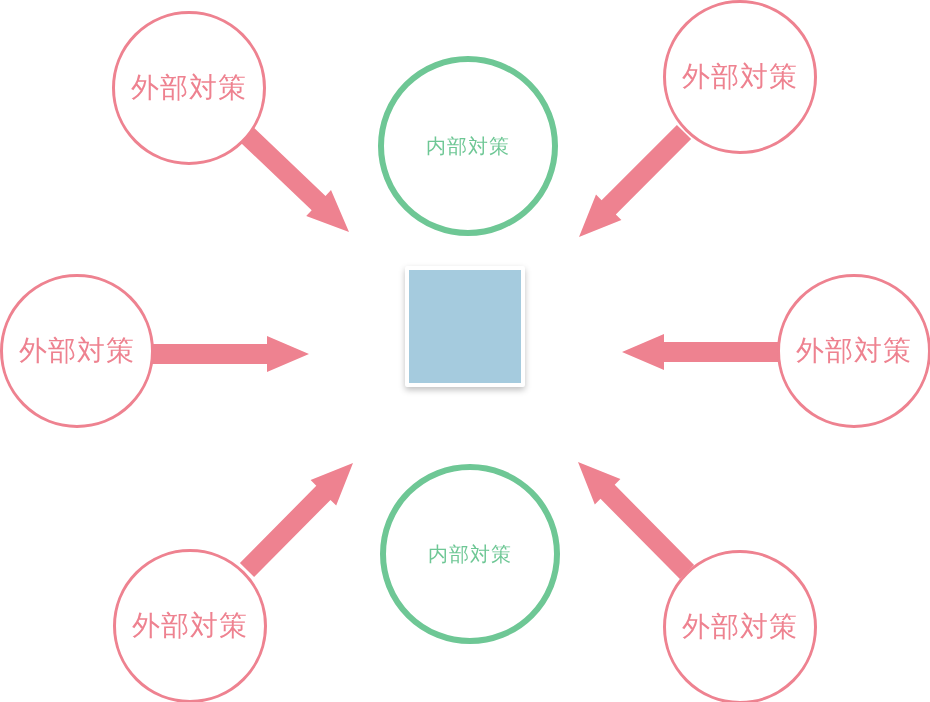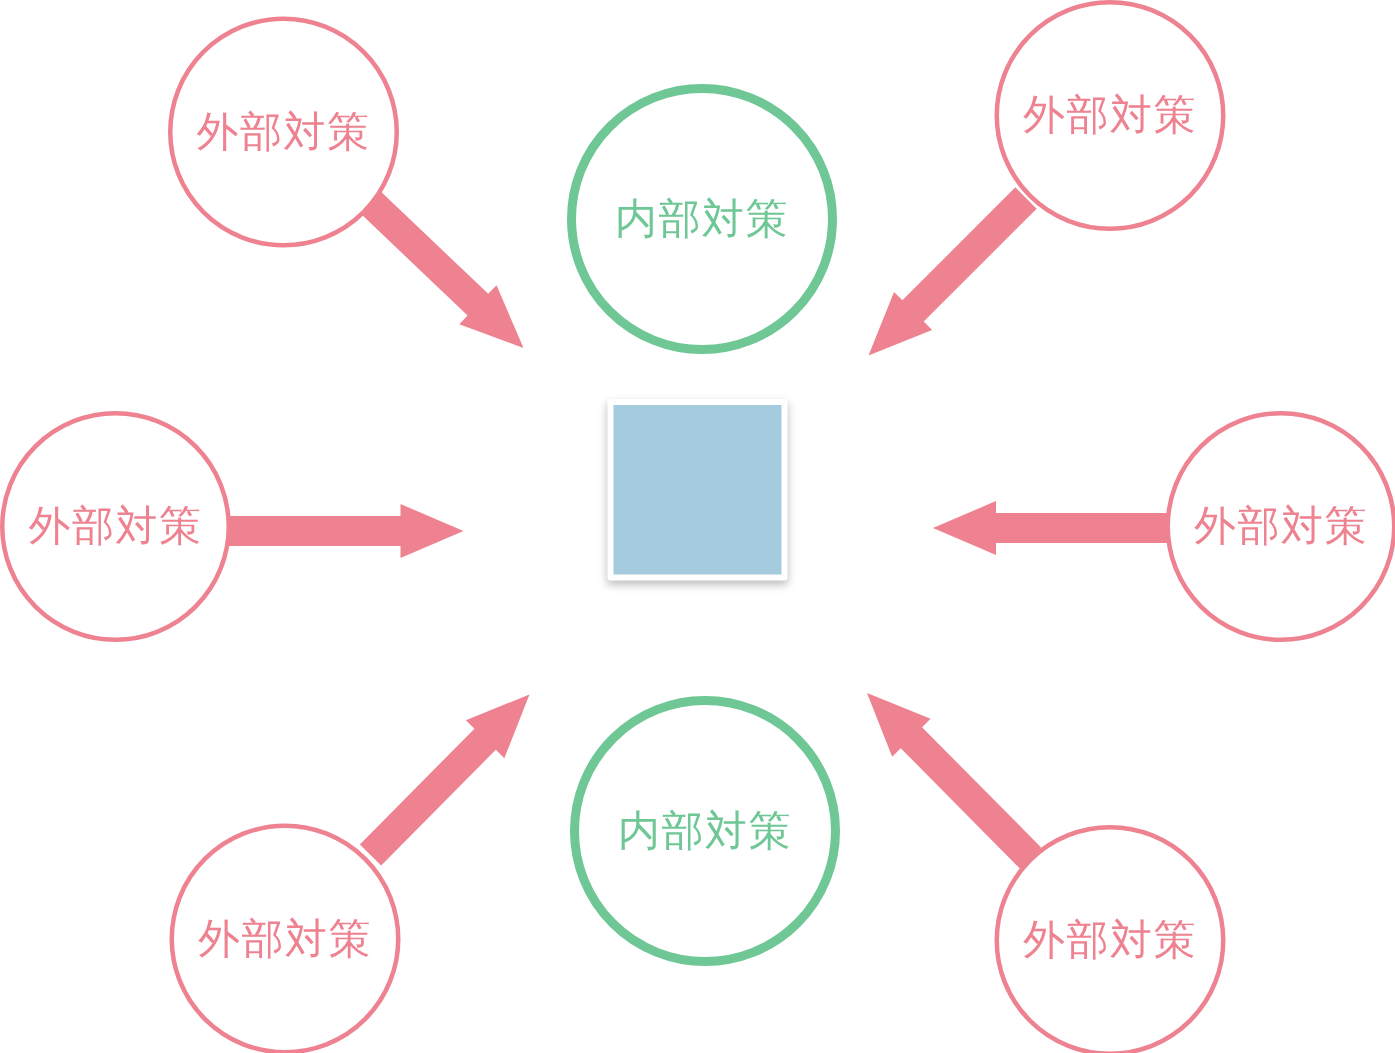--- a/index.html
+++ b/index.html
@@ -23,21 +23,21 @@
     z-index:2;letter-spacing:1px;white-space:nowrap;
   }
   .node.external{
     width:154px;height:154px;
     border:3.5px solid var(--pink);
     color:var(--pink);font-size:28px;font-weight:500;
   }
   .node.internal{
     width:180px;height:180px;
     border:6px solid var(--green);
-    color:var(--green);font-size:28px;font-weight:500;
+    color:var(--green);font-size:20px;font-weight:500;
   }
   .n-tl{left:112px;top:11px;}
   .n-it{left:378px;top:56px;}
   .n-tr{left:663px;top:0px;}
   .n-l{left:0px;top:274px;}
   .n-r{left:777px;top:274px;}
   .n-bl{left:113px;top:549px;}
   .n-ib{left:380px;top:464px;}
   .n-br{left:663px;top:550px;}
   .center-square{

